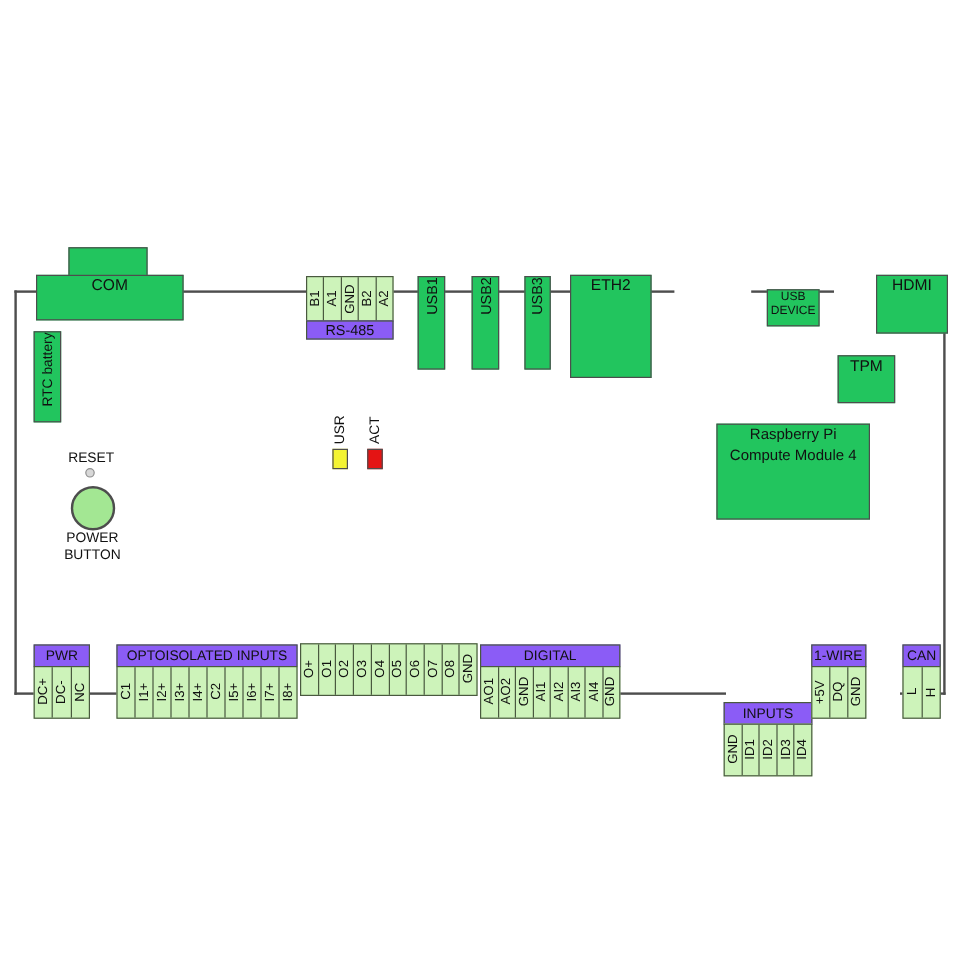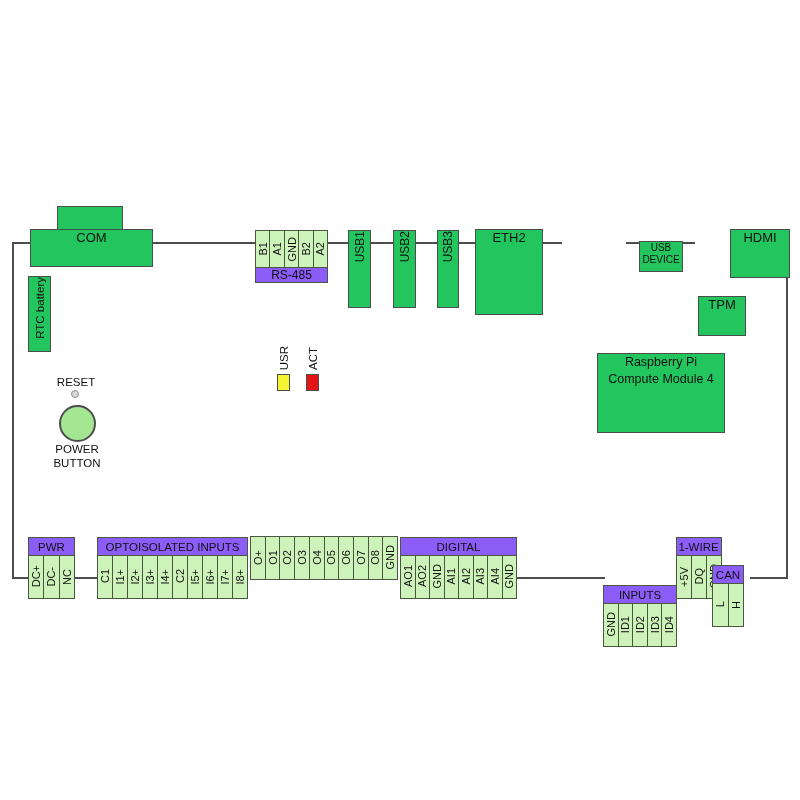--- a/index.html
+++ b/index.html
@@ -278,21 +278,21 @@
         </div>
       <div class="t">
           <span class="v">DQ</span>
         </div>
       <div class="t">
           <span class="v">GND</span>
         </div>
     </div>
   </div>
 
-  <div class="block" style="left:712px; top:537px; width:32px;margin-top:28px;">
+  <div class="block" style="left:752px; top:537px; width:32px;">
     <div class="hdr">CAN</div>
     <div class="cells">
       <div class="t">
           <span class="v">L</span>
         </div>
       <div class="t">
           <span class="v">H</span>
         </div>
     </div>
   </div>

